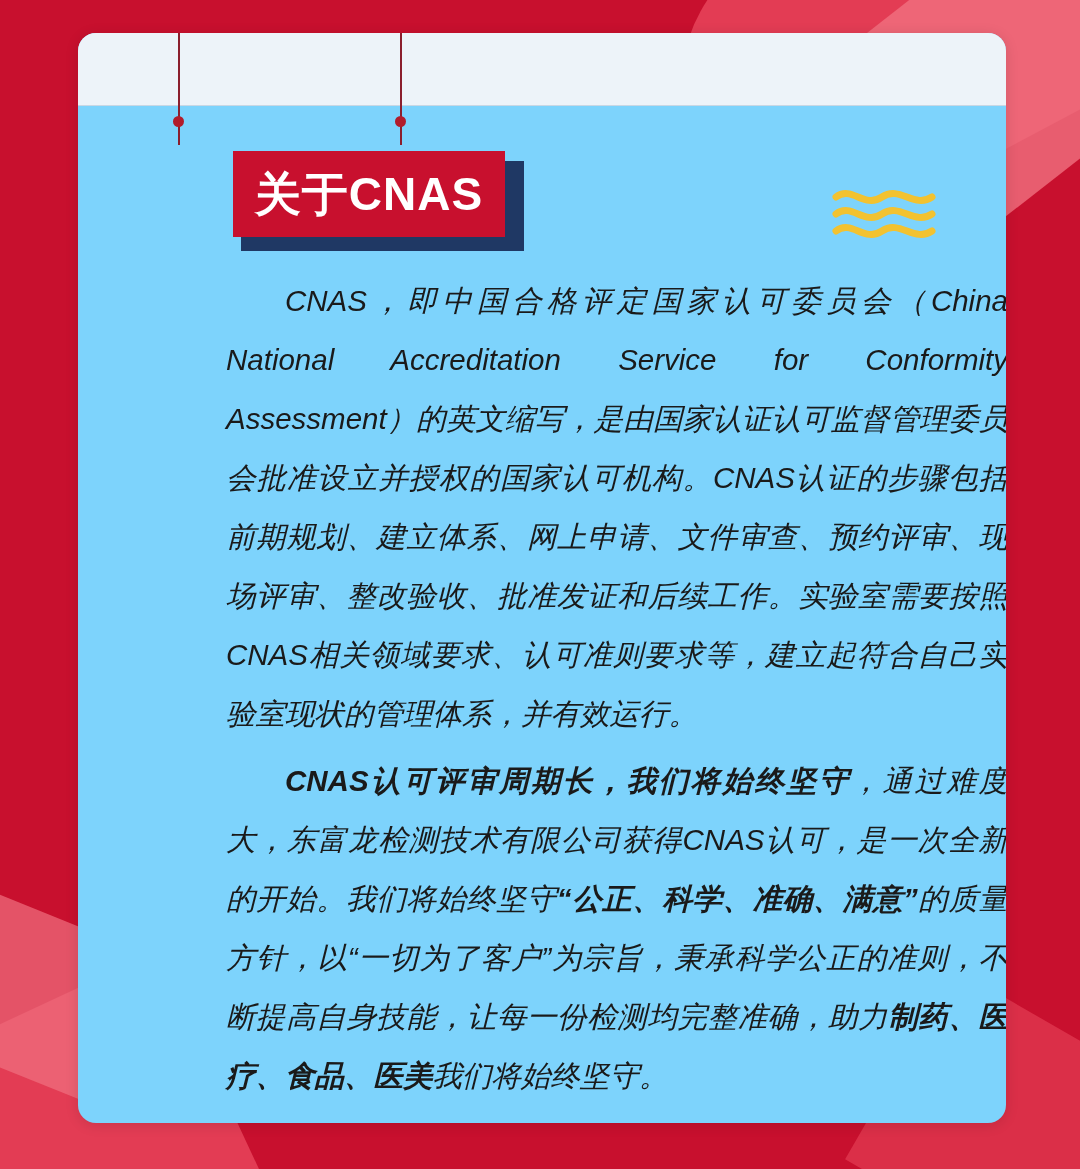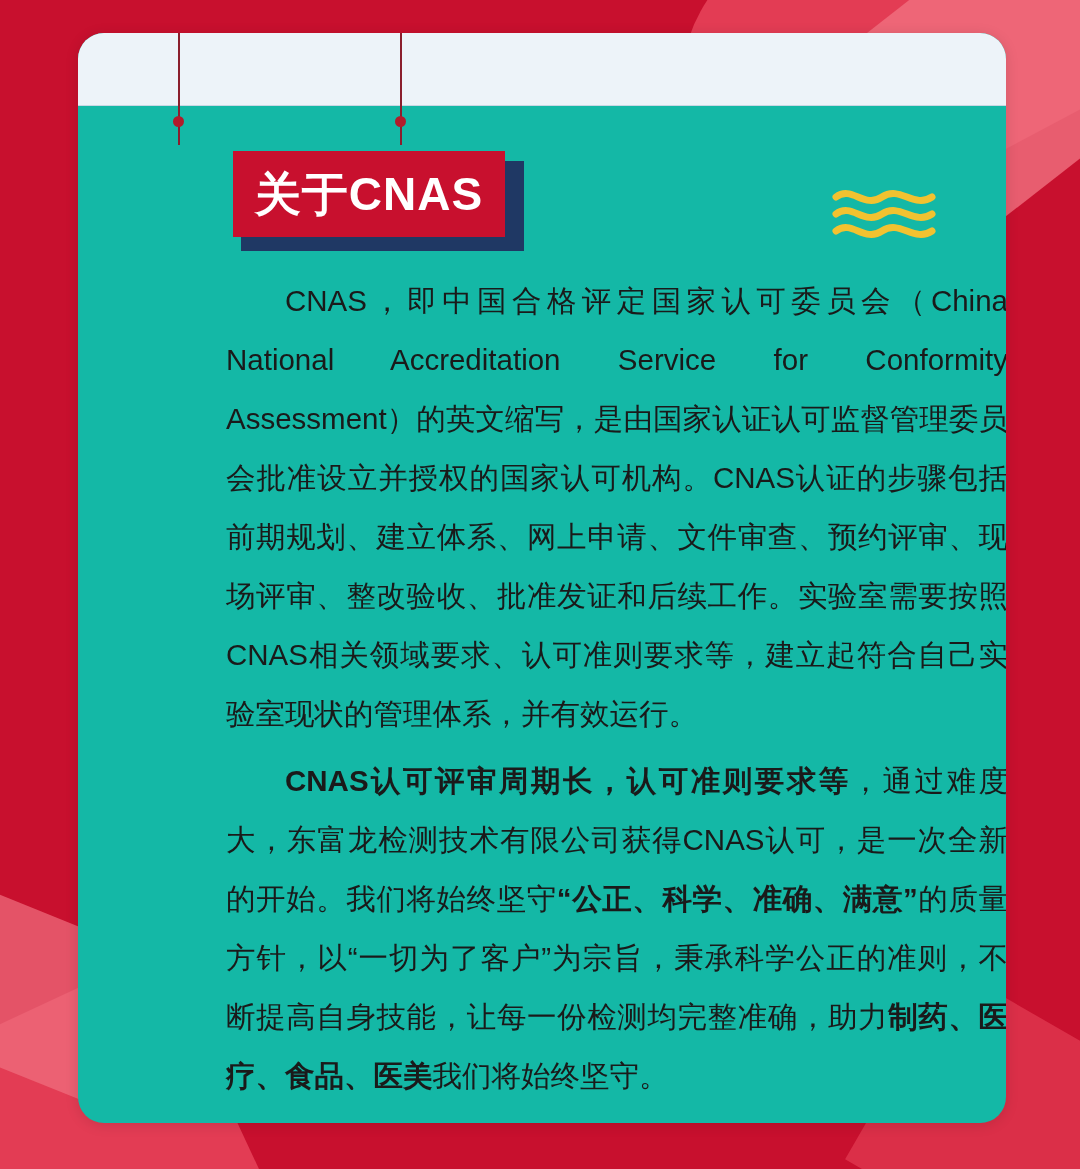--- a/index.html
+++ b/index.html
@@ -73,22 +73,22 @@
     opacity: .6;
   }
 
   
   .card {
     position: absolute;
     left: 78px;
     top: 33px;
     width: 928px;
     height: 1090px;
-    background: #14b8a6;
-    border-radius: 26px;
+    background: #7dd3fc;
+    border-radius: 18px;
     box-shadow: 0 2px 14px rgba(0,0,0,.12);
     overflow: hidden;
   }
   .card-topband {
     position: absolute;
     left: 0;
     top: 0;
     width: 100%;
     height: 72px;
     background: #EDF3F9;
@@ -168,20 +168,21 @@
     width: 782px;
     color: #1A1A1A;
     font-size: 29.5px;
     line-height: 59px;
     text-align: justify;
     text-justify: inter-ideograph;
   }
   .para {
     margin: 0 0 2px 0;
     text-indent: 2em;
+    font-style: italic;
   }
   .para.p2 { margin-top: 8px; }
   .b { font-weight: bold; }
 </style>
 </head>
 <body>
 
 <div class="bg">
   <div class="bg-swoosh-1"></div>
   <div class="bg-swoosh-2"></div>
@@ -203,20 +204,20 @@
   <svg class="wave" viewBox="0 0 108 58">
     <g fill="none" stroke="#F2C230" stroke-width="7" stroke-linecap="round">
       <path d="M6 12 C 22 0, 34 24, 52 12 C 70 0, 84 24, 102 12"></path>
       <path d="M6 29 C 22 17, 34 41, 52 29 C 70 17, 84 41, 102 29"></path>
       <path d="M6 46 C 22 34, 34 58, 52 46 C 70 34, 84 58, 102 46"></path>
     </g>
   </svg>
 
   <div class="content">
     <p class="para p1">CNAS，即中国合格评定国家认可委员会（China National Accreditation Service for Conformity Assessment）的英文缩写，是由国家认证认可监督管理委员会批准设立并授权的国家认可机构。CNAS认证的步骤包括前期规划、建立体系、网上申请、文件审查、预约评审、现场评审、整改验收、批准发证和后续工作。实验室需要按照CNAS相关领域要求、认可准则要求等，建立起符合自己实验室现状的管理体系，并有效运行。</p>
-    <p class="para p2"><span class="b">CNAS认可评审周期长，认可准则要求等</span><span>，通过难度大，东富龙检测技术有限公司获得CNAS认可，是一次全新的开始。我们将始终坚守</span><span class="b">“公正、科学、准确、满意”</span><span>的质量方针，以“一切为了客户”为宗旨，秉承科学公正的准则，不断提高自身技能，让每一份检测均完整准确，助力</span><span class="b">制药、医疗、食品、医美</span><span>我们将始终坚守。</span></p>
+    <p class="para p2"><span class="b">CNAS认可评审周期长，我们将始终坚守</span><span>，通过难度大，东富龙检测技术有限公司获得CNAS认可，是一次全新的开始。我们将始终坚守</span><span class="b">“公正、科学、准确、满意”</span><span>的质量方针，以“一切为了客户”为宗旨，秉承科学公正的准则，不断提高自身技能，让每一份检测均完整准确，助力</span><span class="b">制药、医疗、食品、医美</span><span>我们将始终坚守。</span></p>
   </div>
 </div>
 
 <div class="hanger h1"></div>
 <div class="hanger h2"></div>
 <div class="hanger-dot d1"></div>
 <div class="hanger-dot d2"></div>
 
 </body></html>

